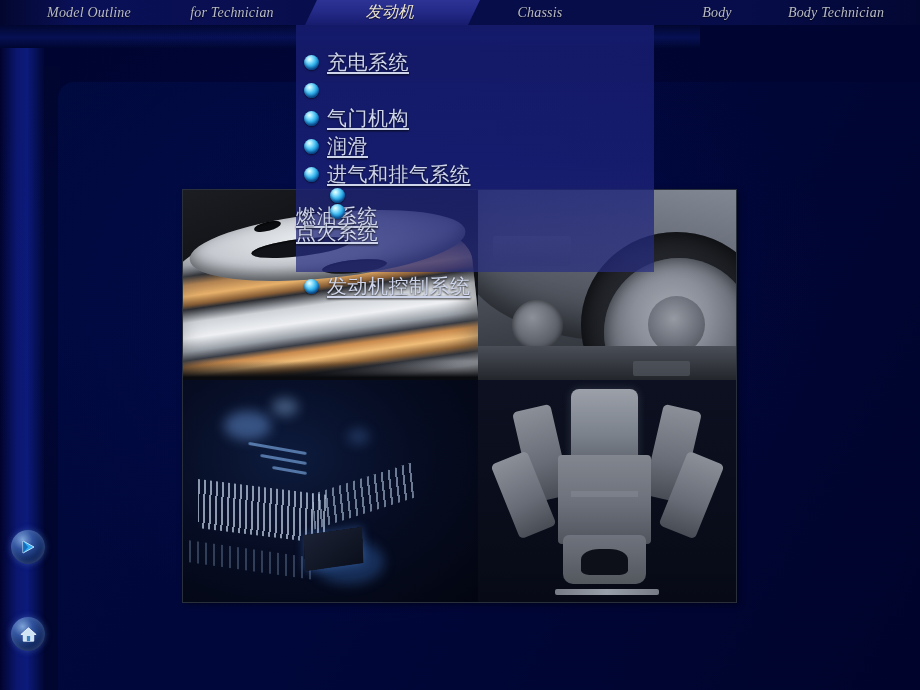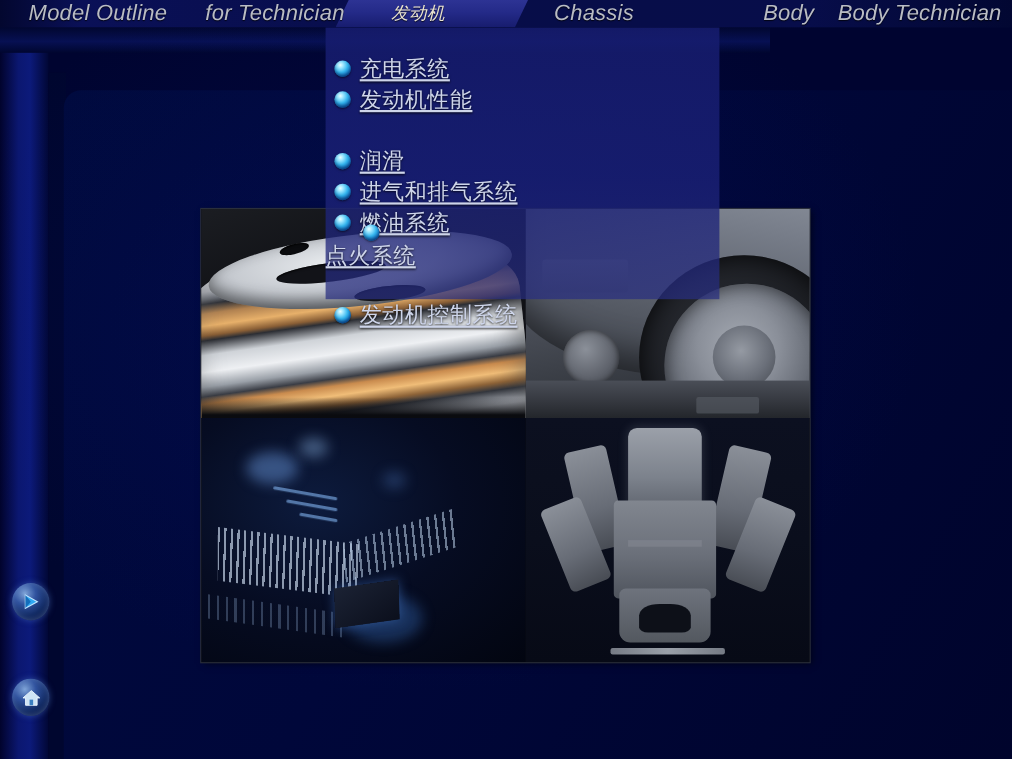--- a/index.html
+++ b/index.html
@@ -60,23 +60,23 @@
     background:linear-gradient(180deg,#0a0f52 0%,#070c45 40%,#020733 100%);
     overflow:hidden;
   }
   .tabbar .edge{
     position:absolute;left:0;top:0;width:920px;height:25px;
     background:linear-gradient(90deg,#03072f 0%,#0a1057 8%,#070d48 45%,#070d4a 80%,#020732 100%);
   }
   .tab{
     position:absolute;top:0;height:25px;
     display:flex;align-items:center;justify-content:center;
-    font-family:Liberation Sans, sans-serif;
+    font-family:Liberation Serif, serif;
     font-style:italic;
-    font-size:20px;
+    font-size:14px;
     color:#b9bcc4;
     letter-spacing:0.2px;
     white-space:nowrap;
     text-shadow:0 1px 1px rgba(0,0,0,.75);
     cursor:pointer;
   }
   .tab.active{
     color:#e9e3d0;
     font-family:"DejaVu Sans","Liberation Sans",sans-serif;
     font-size:16px;
@@ -360,51 +360,54 @@
 
   <div class="menu-panel"></div>
 
   <div class="menu-list" id="menu-list">
       <div class="menu-item" style="top: 24px;">
         <span class="bullet"></span>
         <span class="mtext">充电系统</span>
       </div>
       <div class="menu-item" style="top: 52px;">
         <span class="bullet"></span>
-        <span class="mtext">发动机性能</span>
+      </div>
+      <div class="menu-item" style="top: 80px;">
+        <span class="bullet"></span>
+        <span class="mtext">气门机构</span>
       </div>
       <div class="menu-item" style="top: 108px;">
         <span class="bullet"></span>
         <span class="mtext">润滑</span>
       </div>
       <div class="menu-item" style="top: 136px;">
         <span class="bullet"></span>
         <span class="mtext">进气和排气系统</span>
       </div>
-      <div class="menu-item" style="top: 164px;">
+      <div class="menu-item" style="top: 164px; flex-direction: column;">
         <span class="bullet"></span>
         <span class="mtext">燃油系统</span>
       </div>
       <div class="menu-item" style="top: 180px; flex-direction: column;">
         <span class="bullet"></span>
         <span class="mtext">点火系统</span>
       </div>
       <div class="menu-item" style="top: 248px; text-align: right;">
         <span class="bullet"></span>
         <span class="mtext">发动机控制系统</span>
       </div>
     </div>
 
   <div class="tabbar">
     <div class="edge"></div>
     <div class="tab-active-bg"></div>
     <div id="tabs-host">
         <div class="tab" style="left: 24px; width: 130px;">Model Outline</div>
-        <div class="tab" style="left: 180px; width: 140px;">for Technician</div>
-        <div class="tab active" style="left: 320px; width: 120px; text-align: center;">发动机</div>
+        <div class="tab" style="left: 162px; width: 140px;">for Technician</div>
+        <div class="tab active" style="left: 330px; width: 120px; text-align: center;">发动机</div>
         <div class="tab" style="left: 485px; width: 110px;">Chassis</div>
         <div class="tab" style="left: 672px; width: 90px;">Body</div>
         <div class="tab" style="left: 762px; width: 148px;">Body Technician</div>
       </div>
   </div>
 
   <div class="navbtn" id="btn-next">
     <svg width="18" height="18" viewBox="0 0 18 18">
       <polygon points="4,3 15,9 4,15" fill="#2fa8f2" stroke="#bfe4ff" stroke-width="1"></polygon>
       <polygon points="4,3 9,9 4,15" fill="#0c5fae" opacity=".8"></polygon>

